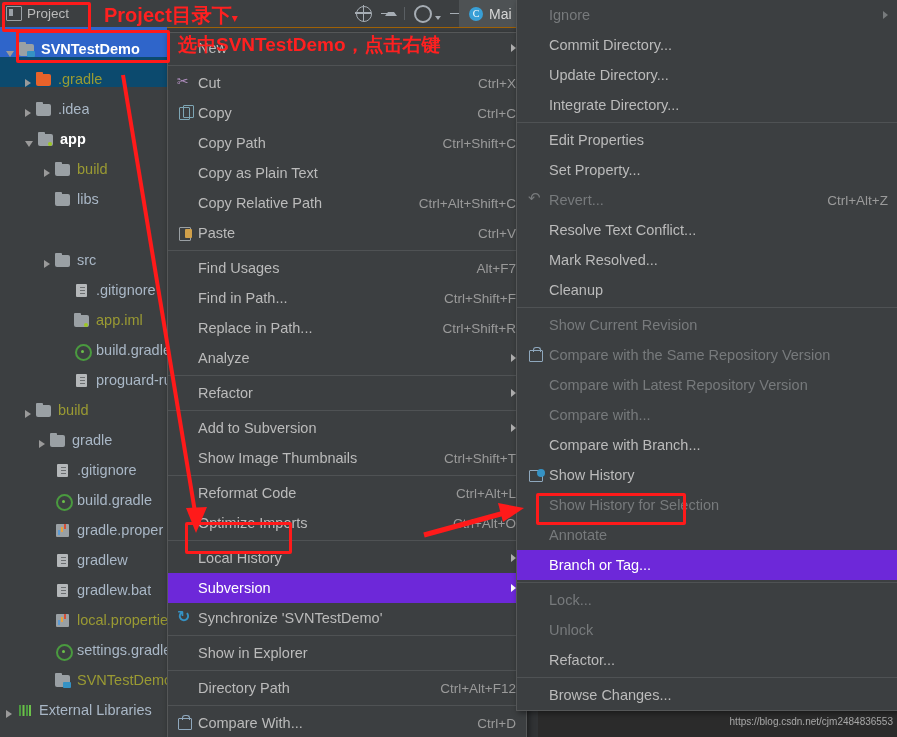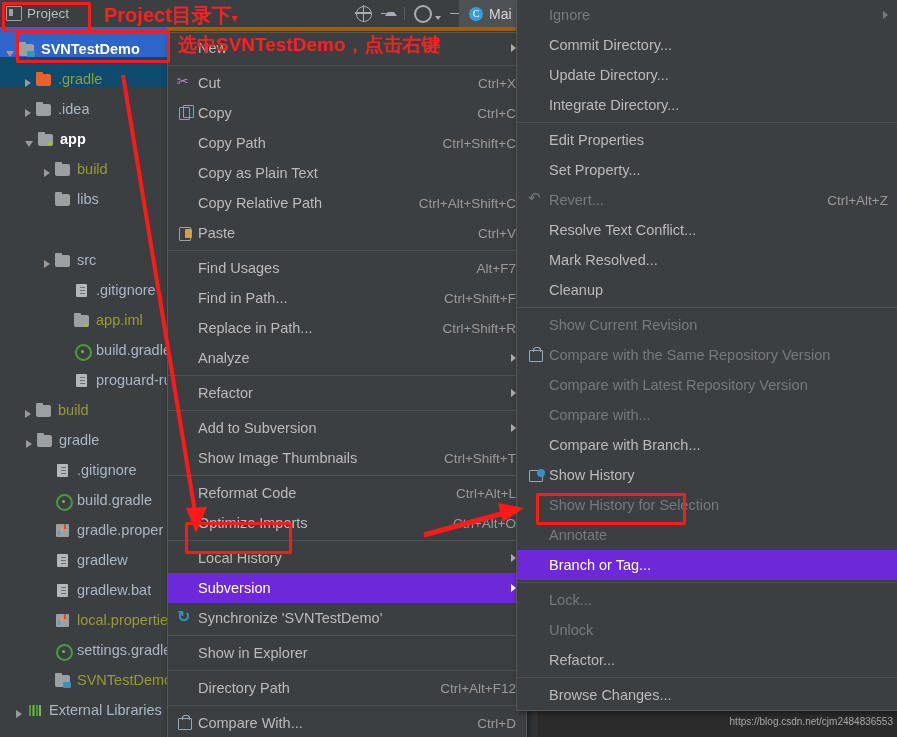--- a/index.html
+++ b/index.html
@@ -11,21 +11,21 @@
     color:#bbbbbb;
     position:relative;
     -webkit-font-smoothing:antialiased;
   }
   .root{position:absolute;inset:0;}
 
   
   .ide-header{
     position:absolute;left:0;top:0;width:897px;height:27px;
     background:#3c3f41;
-    border-bottom:4px solid #a16207;
+    border-bottom:1px solid #a16207;
   }
   .proj-tool-tab{
     position:absolute;left:6px;top:4px;height:19px;
     display:flex;align-items:center;gap:5px;
     color:#bbbbbb;font-size:13.5px;
   }
   .proj-tool-tab .glyph{
     width:14px;height:13px;border:1.4px solid #9aa0a6;border-radius:1px;
     position:relative;display:inline-block;
   }
@@ -271,21 +271,21 @@
         </span>
         <span class="tlabel c-grey">proguard-ru</span>
       </div>
       <div class="trow" style="padding-left: 25px;">
         <span class="arrow "></span>
         <span class="ti">
           <span class="fold grey" style="position: absolute; left: 0px; top: 0px; width: 15px;"></span>
         </span>
         <span class="tlabel c-olive">build</span>
       </div>
-      <div class="trow" style="padding-left: 26px;">
+      <div class="trow" style="padding-left: 39px;">
         <span class="arrow "></span>
         <span class="ti">
           <span class="fold grey" style="position: absolute; left: 0px; top: 0px; width: 15px;"></span>
         </span>
         <span class="tlabel c-grey">gradle</span>
       </div>
       <div class="trow" style="padding-left: 44px;">
         <span class="arrow none"></span>
         <span class="ti">
           <span class="doc" style="position: absolute; left: 0px; top: 0px;"></span>
@@ -334,21 +334,21 @@
         </span>
         <span class="tlabel c-grey">settings.gradle</span>
       </div>
       <div class="trow" style="padding-left: 44px;">
         <span class="arrow none"></span>
         <span class="ti">
           <span class="fold grey svn" style="position: absolute; left: 0px; top: 0px; width: 15px;"></span>
         </span>
         <span class="tlabel c-olive">SVNTestDemo</span>
       </div>
-      <div class="trow" style="padding-left: 16px;">
+      <div class="trow" style="padding-left: 6px;">
         <span class="arrow "></span>
         <span class="ti">
           <span class="libs" style="position: absolute; left: 0px; top: 0px;"></span>
         </span>
         <span class="tlabel c-grey">External Libraries</span>
       </div>
     </div>
 
   <div class="gutter">
     <span class="mark" style="top:14px"></span>

